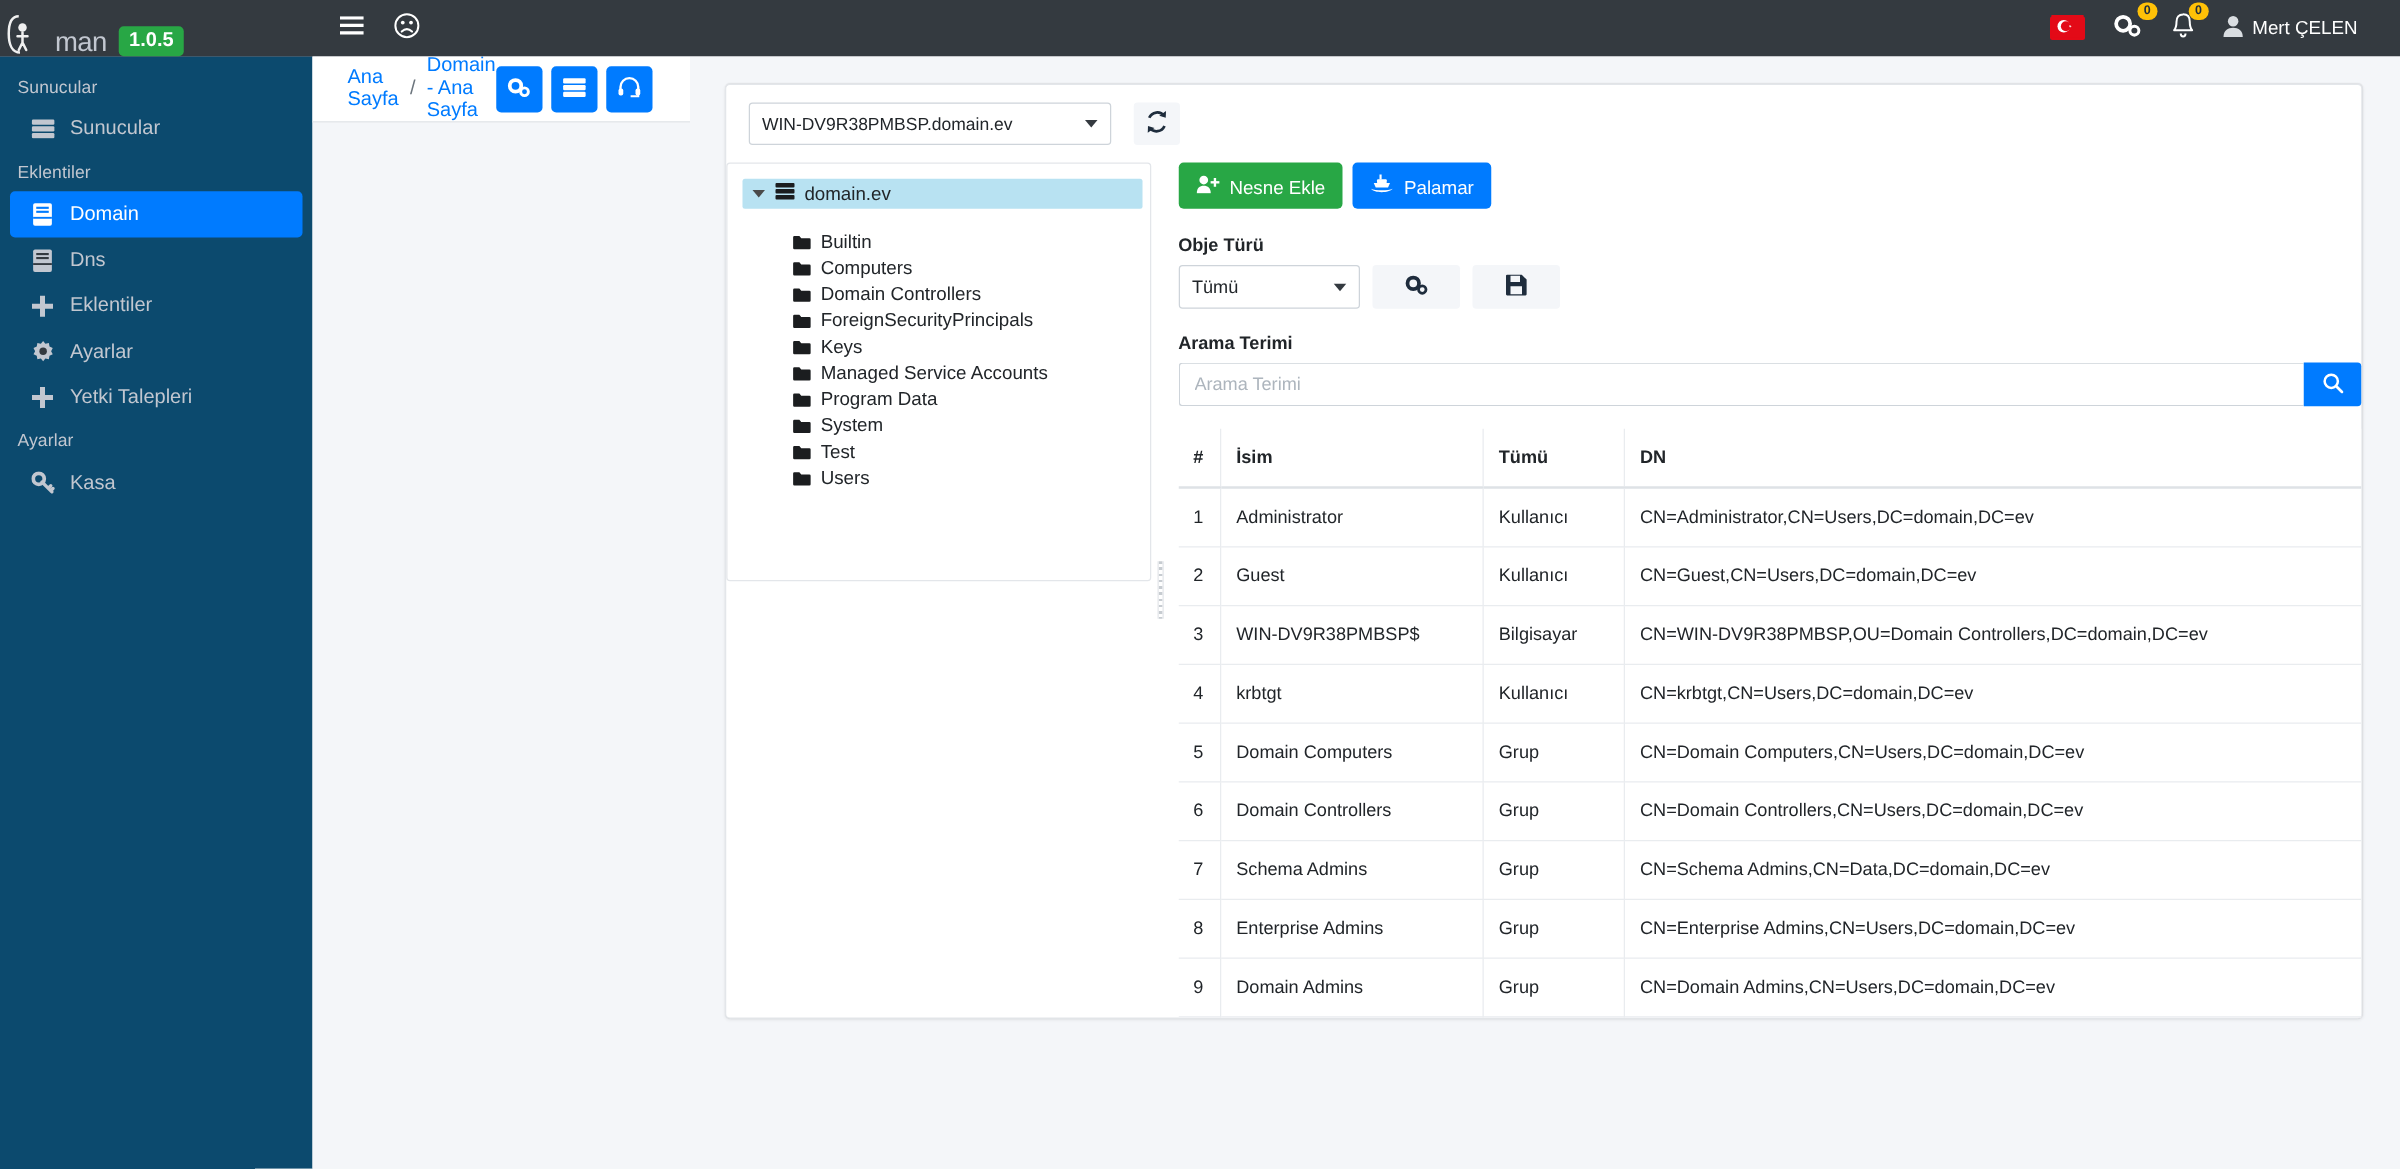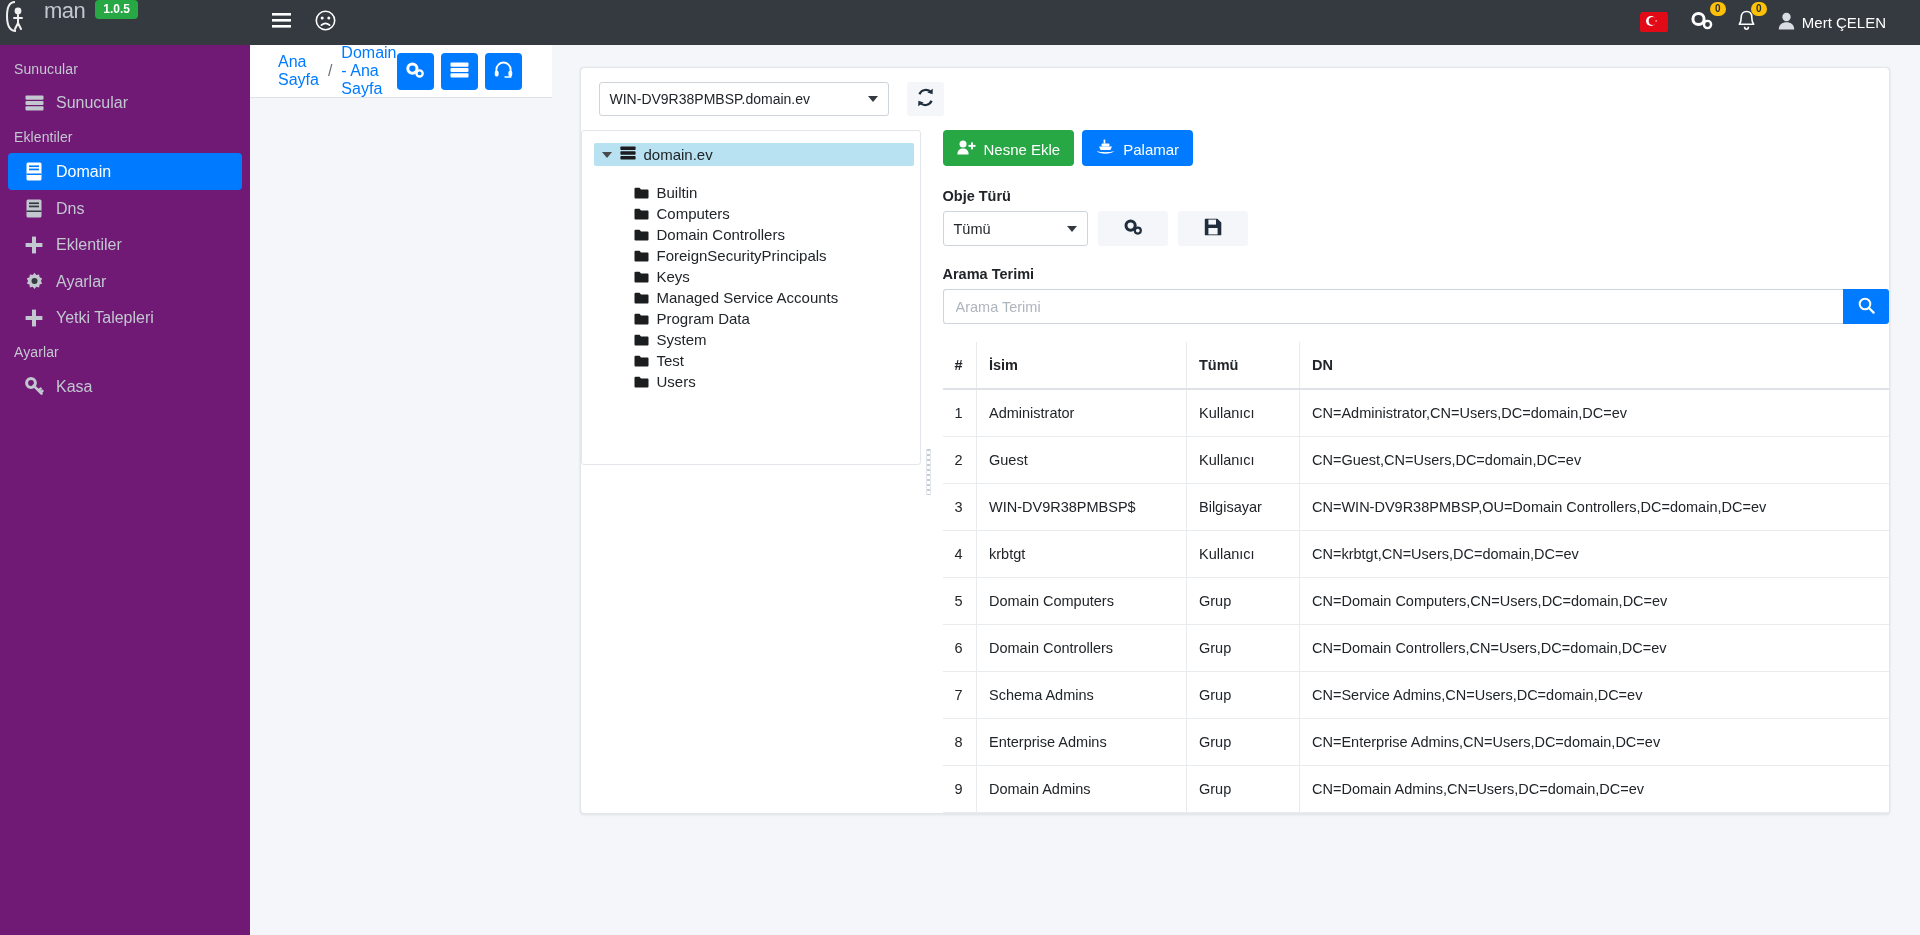--- a/index.html
+++ b/index.html
@@ -12,30 +12,30 @@
   body { display: flex; flex-direction: column; }
 
   
   .navbar {
     height: 45px; background: #343a40; color: #fff;
     display: flex; align-items: center; flex: 0 0 45px;
     position: relative; z-index: 30;
   }
   .brand {
     width: 250px; height: 45px; flex: 0 0 250px;
-    display: flex; align-items: flex-start; gap: 10px;
+    display: flex; align-items: flex-end; gap: 10px;
     padding-left: 4px; background: #343a40;
   }
   .brand-logo { display: flex; align-items: center; }
   .brand-text {
     font-size: 22px; color: #c2c7d0; letter-spacing: -0.5px;
     font-weight: 400; line-height: 1;
   }
   .version-badge {
-    background: #28a745; color: #fff; font-size: 12px; font-weight: bold;
+    background: #28a745; color: #fff; font-size: 16px; font-weight: bold;
     padding: 2px 8px; border-radius: 4px; line-height: 1.25;
   }
   .nav-left { display: flex; align-items: center; gap: 10px; padding-left: 14px; }
   .nav-icon-btn {
     width: 34px; height: 34px; display: flex; align-items: center;
     justify-content: center; color: #fff; cursor: pointer; border-radius: 3px;
   }
   .nav-right {
     margin-left: auto; display: flex; align-items: center;
     gap: 22px; padding-right: 34px;
@@ -55,21 +55,21 @@
   .user-block {
     display: flex; align-items: center; gap: 7px;
     font-size: 15px; color: #ffffff; cursor: pointer;
   }
 
   
   .layout { display: flex; flex: 1 1 auto; min-height: 0; }
 
   
   .sidebar {
-    width: 250px; flex: 0 0 250px; background: #701a75;
+    width: 250px; flex: 0 0 250px; background: #0c4a6e;
     color: #c2c7d0; padding-top: 8px; overflow: hidden;
   }
   .side-header {
     font-size: 14px; color: #c2c7d0; padding: 8px 0 8px 14px;
     letter-spacing: 0.1px;
   }
   .side-item {
     display: flex; align-items: center; gap: 12px;
     margin: 0 8px; padding: 9px 0 9px 16px;
     border-radius: 4px; color: #c2c7d0; font-size: 16px; cursor: pointer;
@@ -667,21 +667,21 @@
                   <tr>
                     <td>6</td>
                     <td>Domain Controllers</td>
                     <td>Grup</td>
                     <td>CN=Domain Controllers,CN=Users,DC=domain,DC=ev</td>
                   </tr>
                   <tr>
                     <td>7</td>
                     <td>Schema Admins</td>
                     <td>Grup</td>
-                    <td>CN=Service Admins,CN=Users,DC=domain,DC=ev</td>
+                    <td>CN=Schema Admins,CN=Data,DC=domain,DC=ev</td>
                   </tr>
                   <tr>
                     <td>8</td>
                     <td>Enterprise Admins</td>
                     <td>Grup</td>
                     <td>CN=Enterprise Admins,CN=Users,DC=domain,DC=ev</td>
                   </tr>
                   <tr>
                     <td>9</td>
                     <td>Domain Admins</td>

